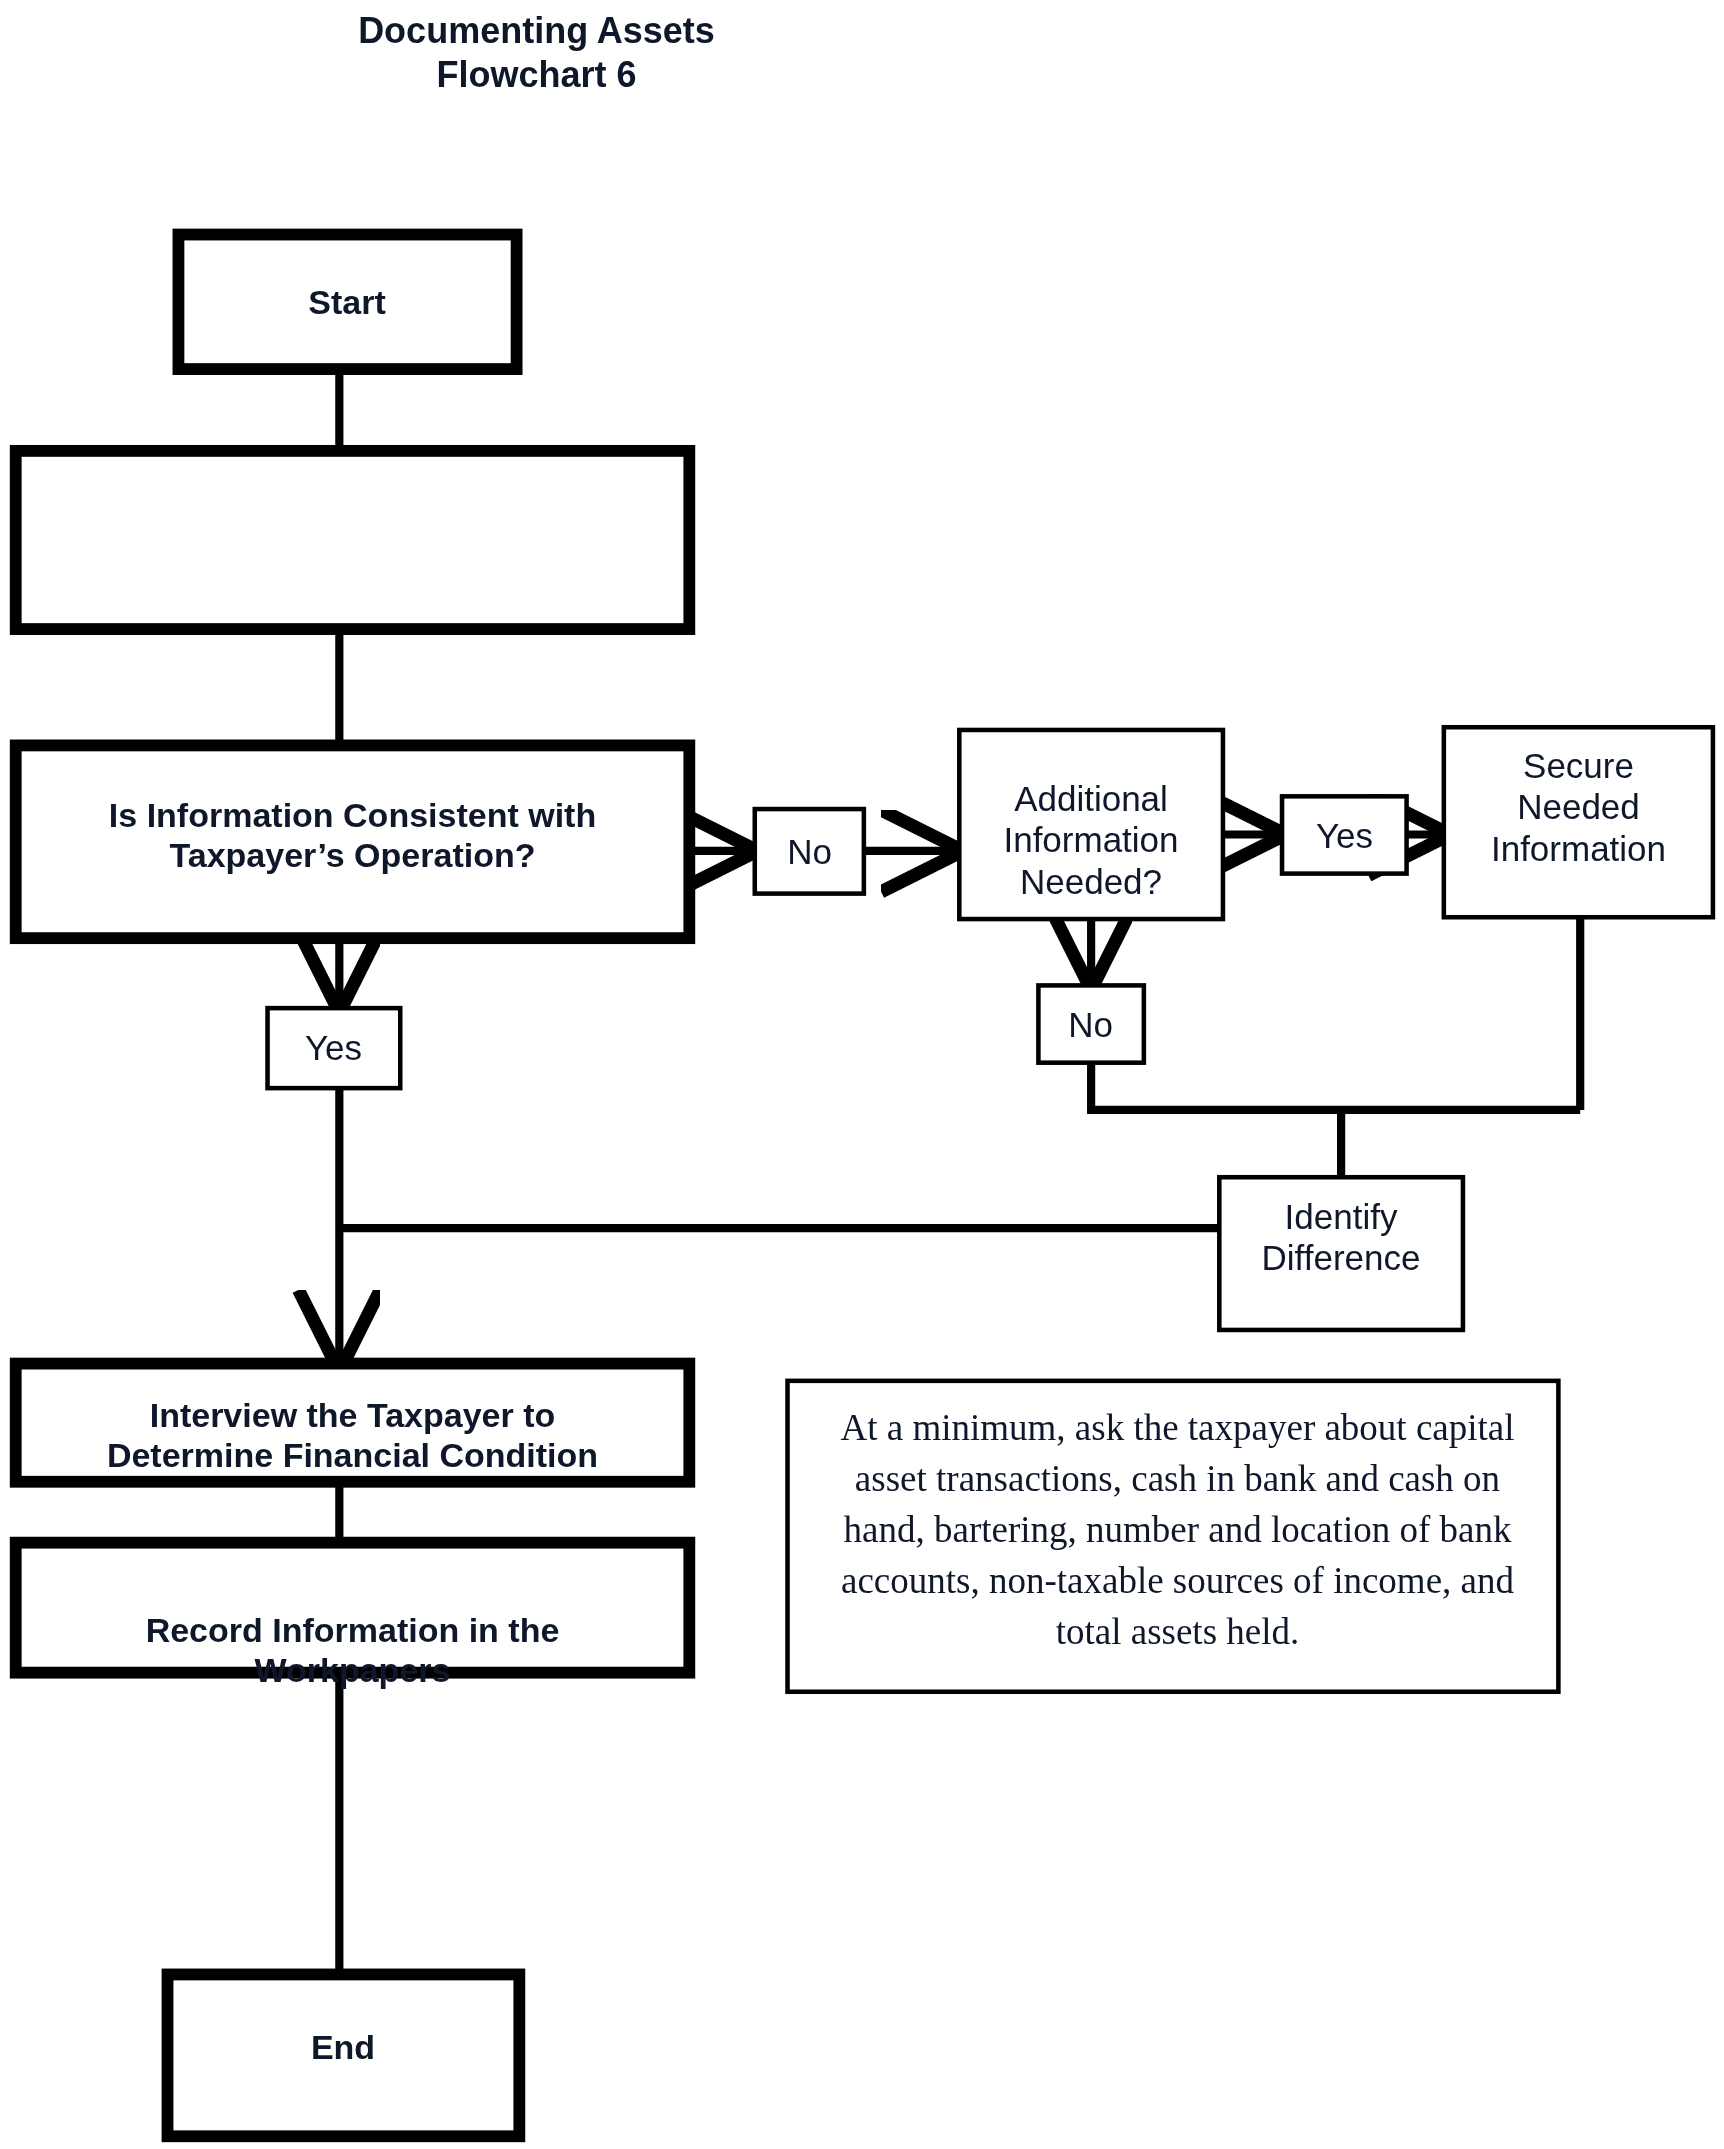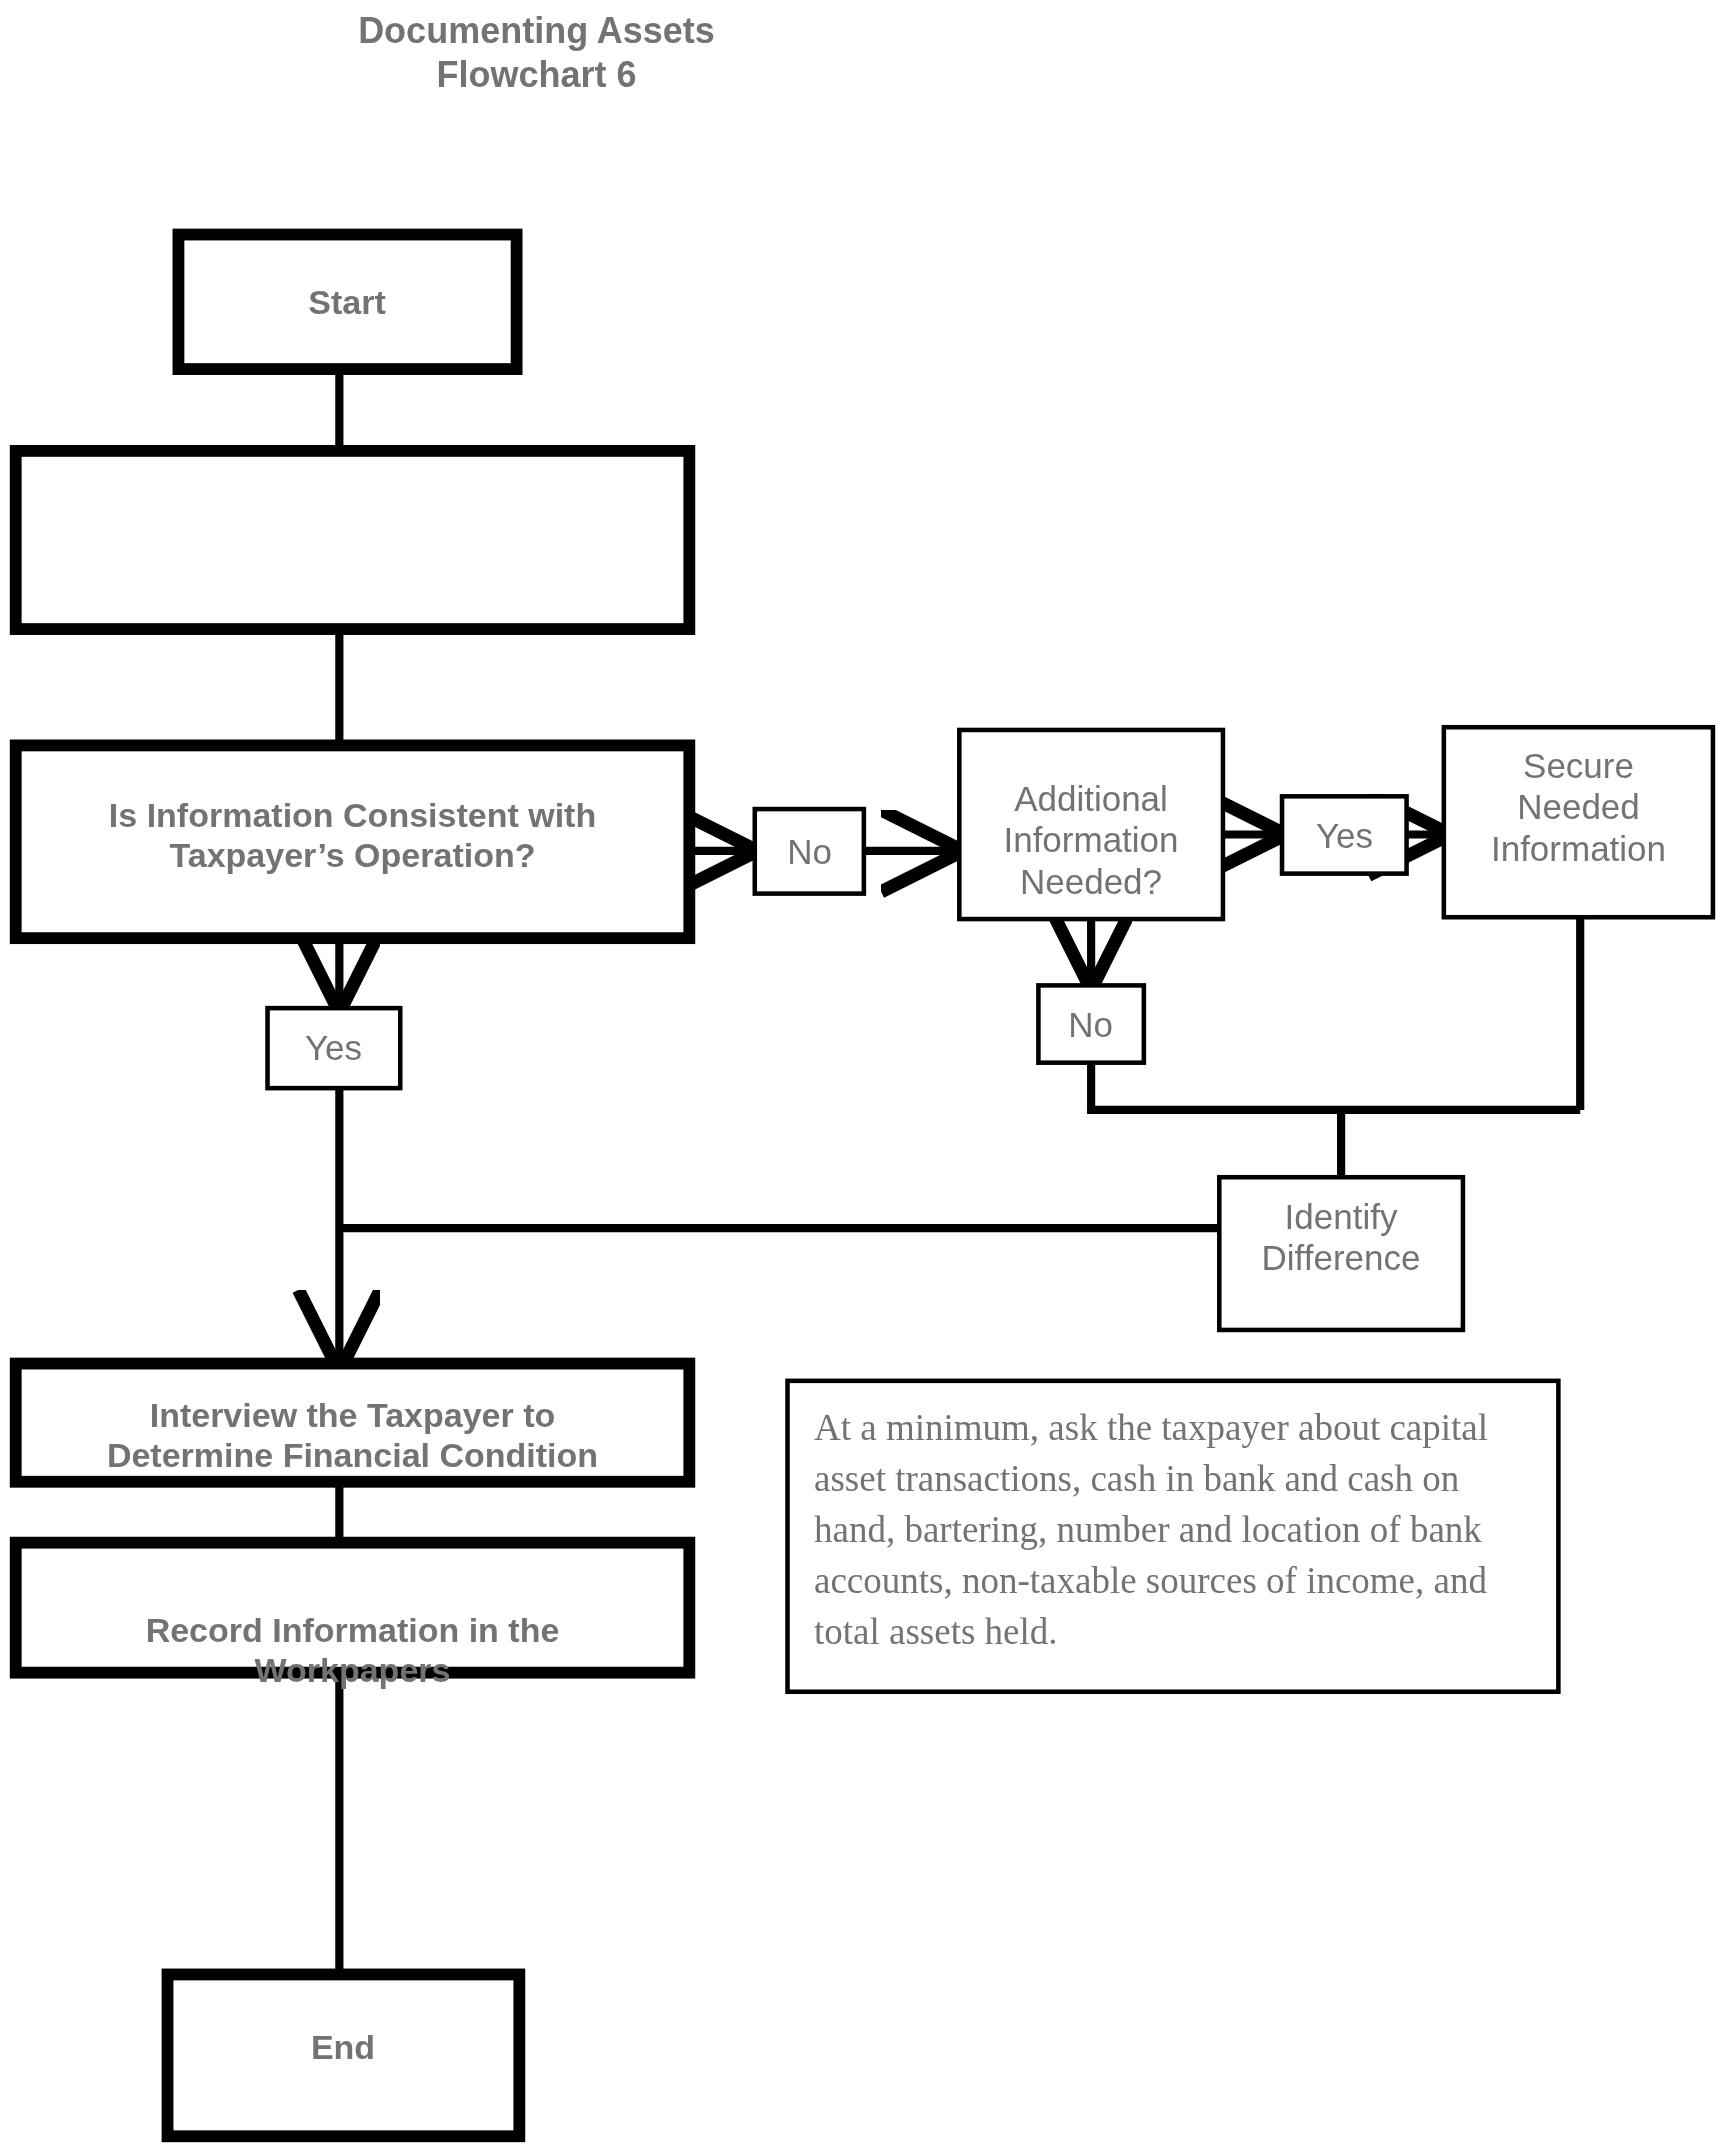--- a/index.html
+++ b/index.html
@@ -43,21 +43,21 @@
     stroke-width: 5;
   }
   .ln-thick {
     stroke: #000000;
     stroke-width: 9;
     fill: none;
   }
   .txt {
     position: absolute;
     text-align: center;
-    color: #737373;
+    color: #0f172a;
     line-height: 1.18;
     white-space: pre-line;
     pointer-events: none;
   }
   .t-title {
     font-family: "Liberation Sans", sans-serif;
     font-weight: bold;
     font-size: 36px;
     line-height: 1.22;
     left: 0;
@@ -72,21 +72,21 @@
   .t-reg {
     font-family: "Liberation Sans", sans-serif;
     font-weight: normal;
     font-size: 35px;
   }
   .t-note {
     font-family: "Liberation Serif", serif;
     font-weight: normal;
     font-size: 37px;
     line-height: 1.38;
-    text-align: left;
+    text-align: center;
   }
 </style>
 </head>
 <body>
 
 <div id="flow-root">
 
   <svg id="flow-svg" viewBox="0 0 1897 2364">
     <defs>
       <marker id="arrowhead-thin" markerWidth="13" markerHeight="13" refX="11" refY="6.0" orient="auto" markerUnits="strokeWidth">

